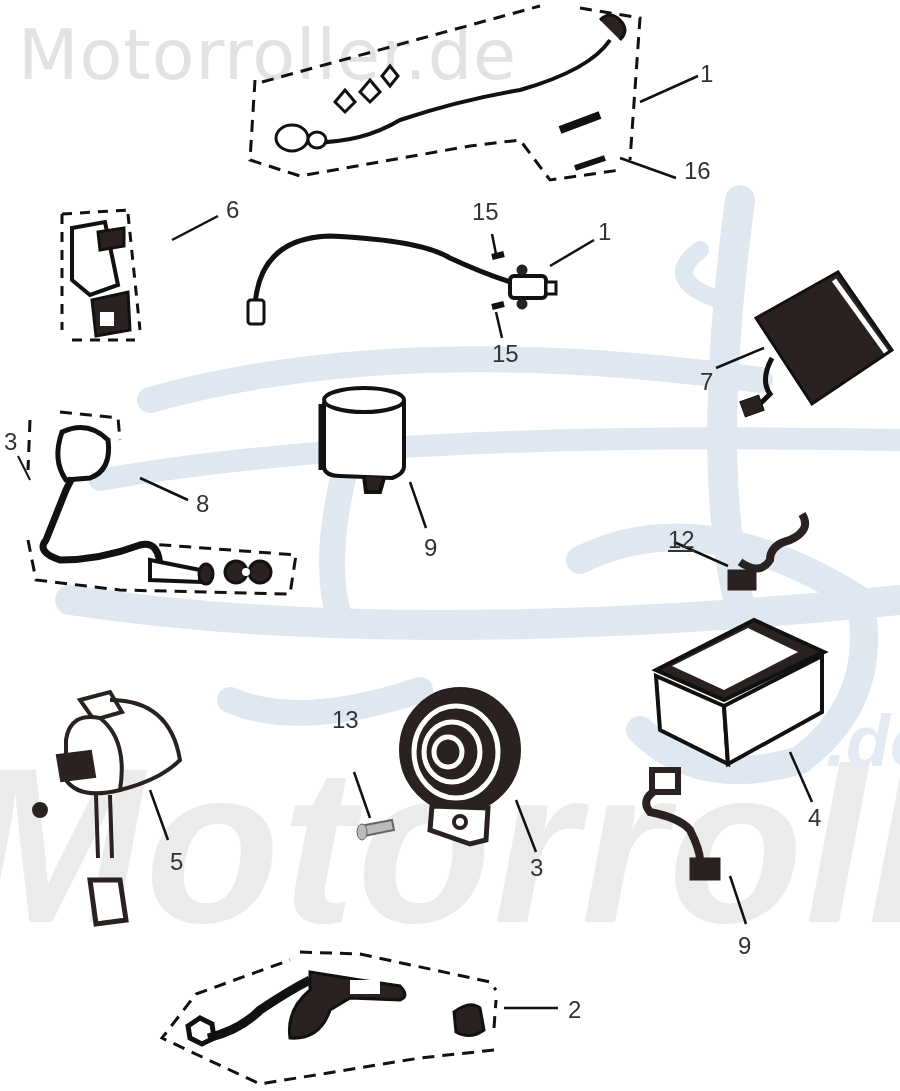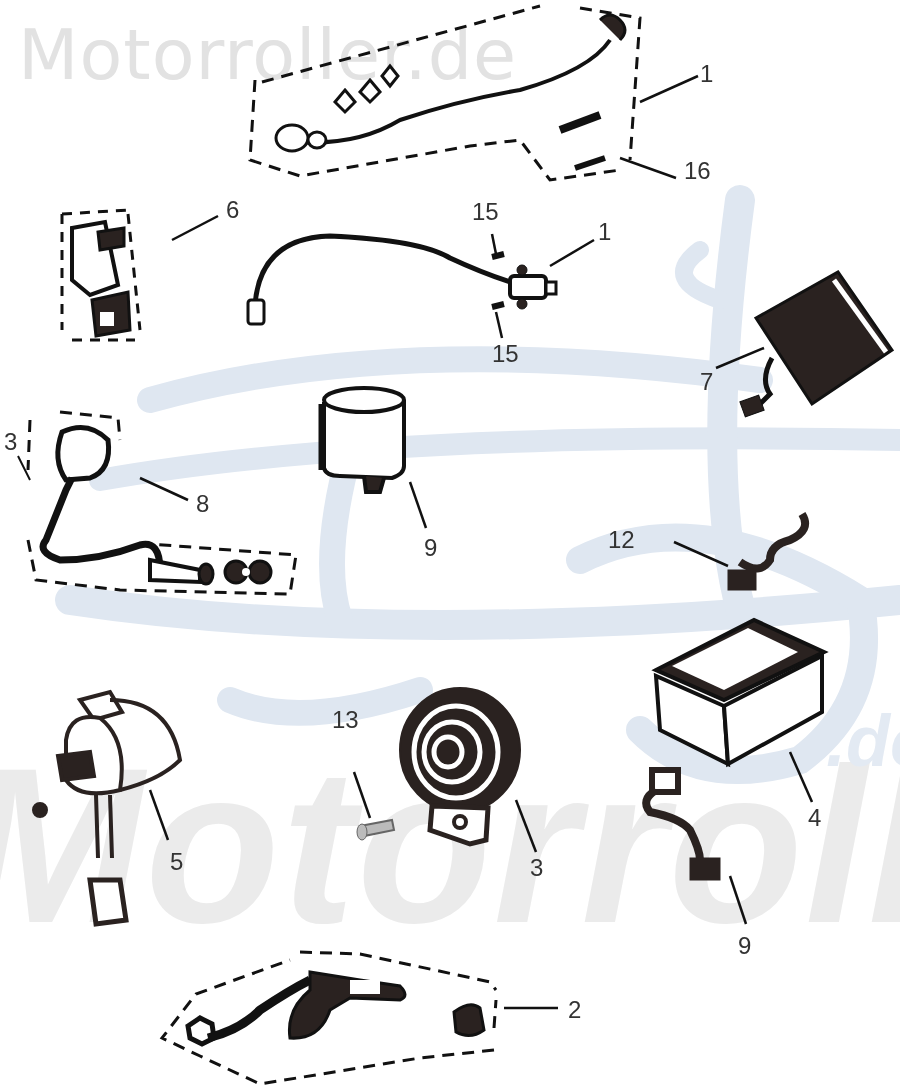--- a/index.html
+++ b/index.html
@@ -157,18 +157,18 @@
 <div class="label" style="left:568px; top:998px;">2</div>
 <div class="label" style="left:530px; top:856px;">3</div>
 <div class="label" style="left:808px; top:806px;">4</div>
 <div class="label" style="left:170px; top:850px;">5</div>
 <div class="label" style="left:226px; top:198px;">6</div>
 <div class="label" style="left:700px; top:370px;">7</div>
 <div class="label" style="left:196px; top:492px;">8</div>
 <div class="label" style="left:424px; top:536px;">9</div>
 <div class="label" style="left:598px; top:220px;">1</div>
 <div class="label" style="left:738px; top:934px;">9</div>
-<div class="label" style="left:608px; top:528px;">12</div>
+<div class="label" style="left:668px; top:528px;text-decoration:underline;">12</div>
 <div class="label" style="left:332px; top:708px;">13</div>
 <div class="label" style="left:4px; top:430px;">3</div>
 <div class="label" style="left:472px; top:200px;">15</div>
 <div class="label" style="left:492px; top:342px;">15</div>
 <div class="label" style="left:684px; top:159px;">16</div>
 
 </body></html>

